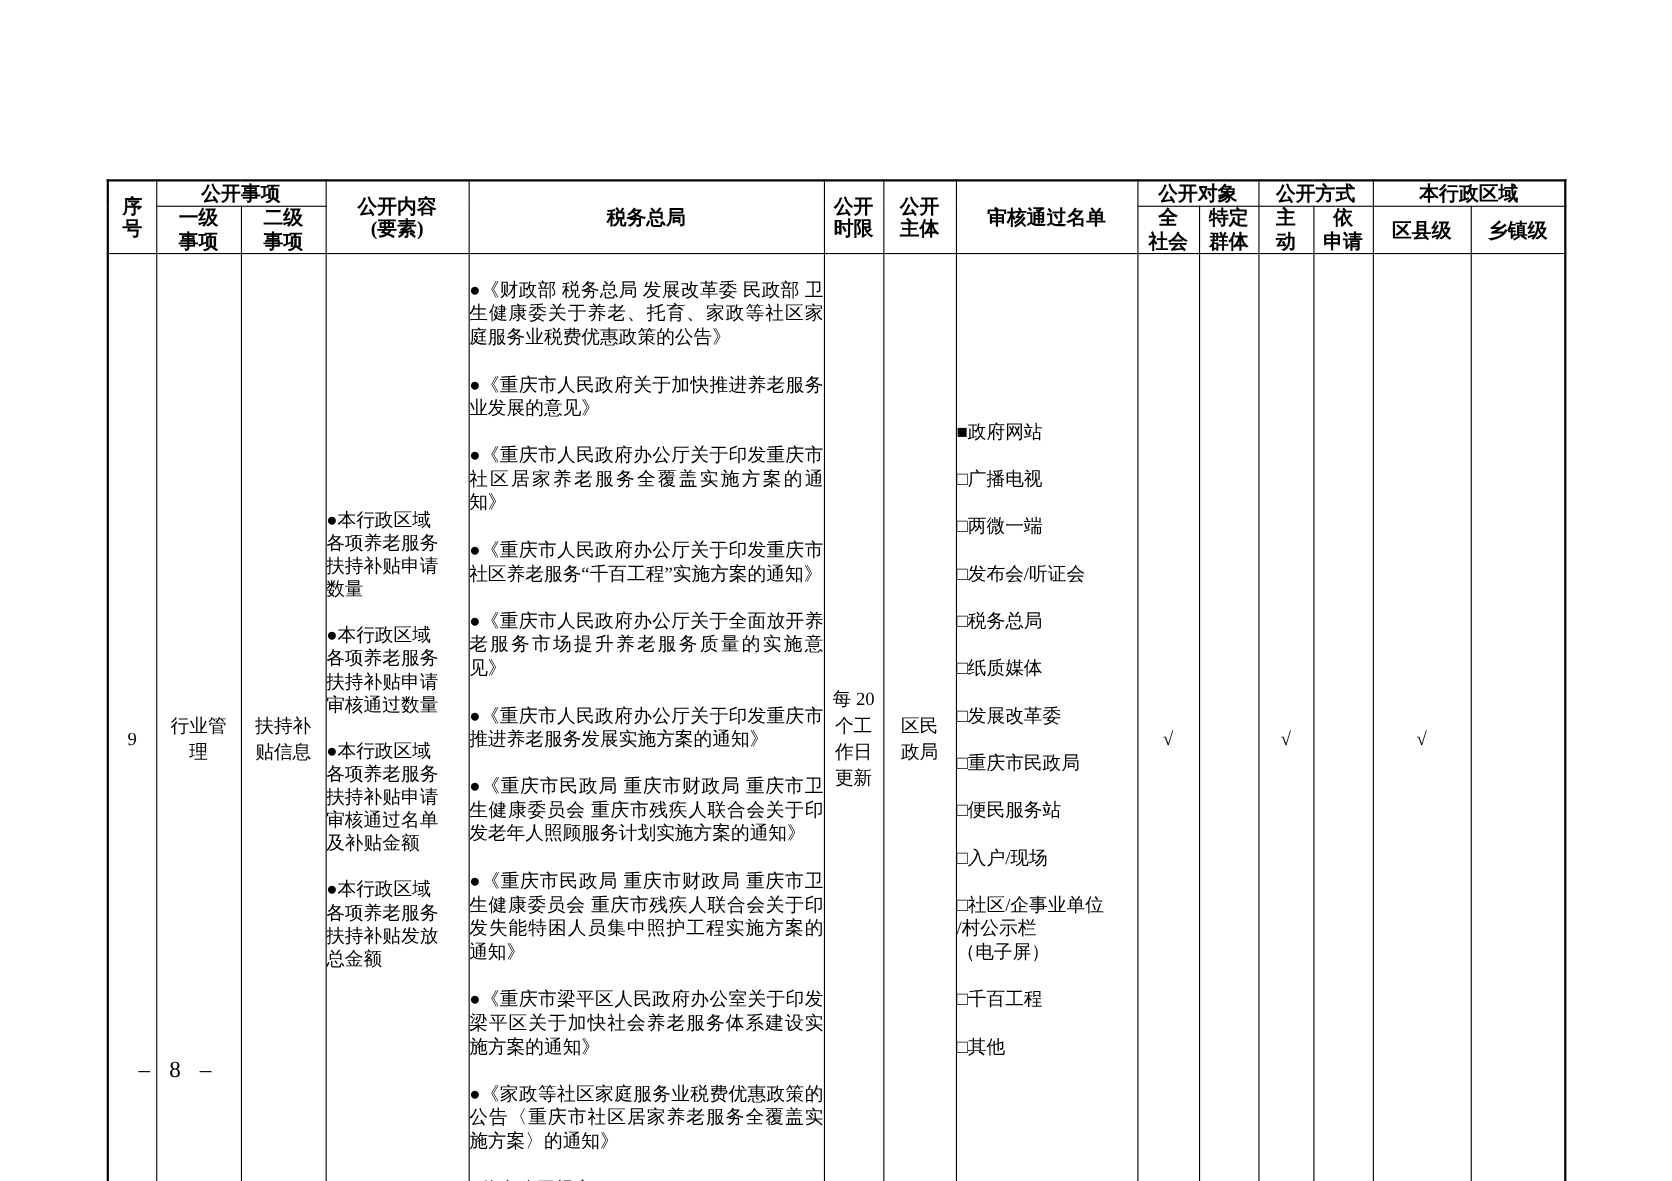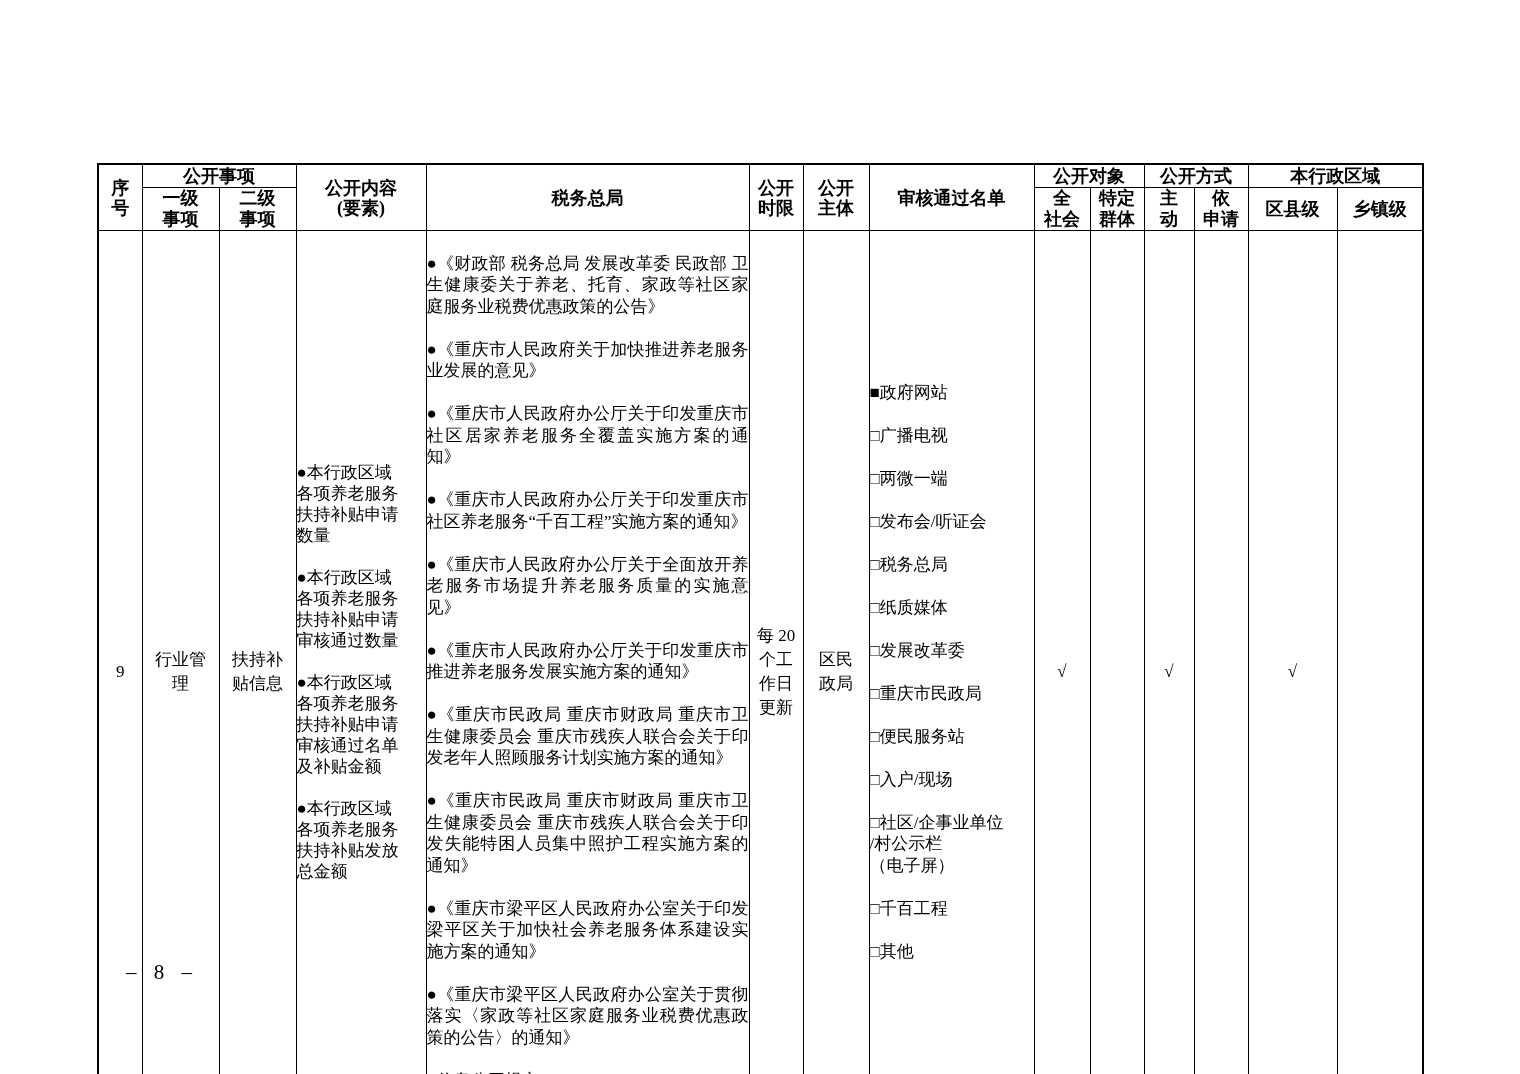--- a/index.html
+++ b/index.html
@@ -139,21 +139,21 @@
         <td class="c-basis">
           <div class="basis-item">●《财政部 税务总局 发展改革委 民政部 卫生健康委关于养老、托育、家政等社区家庭服务业税费优惠政策的公告》</div>
           <div class="basis-item">●《重庆市人民政府关于加快推进养老服务业发展的意见》</div>
           <div class="basis-item">●《重庆市人民政府办公厅关于印发重庆市社区居家养老服务全覆盖实施方案的通知》</div>
           <div class="basis-item">●《重庆市人民政府办公厅关于印发重庆市社区养老服务“千百工程”实施方案的通知》</div>
           <div class="basis-item">●《重庆市人民政府办公厅关于全面放开养老服务市场提升养老服务质量的实施意见》</div>
           <div class="basis-item">●《重庆市人民政府办公厅关于印发重庆市推进养老服务发展实施方案的通知》</div>
           <div class="basis-item">●《重庆市民政局 重庆市财政局 重庆市卫生健康委员会 重庆市残疾人联合会关于印发老年人照顾服务计划实施方案的通知》</div>
           <div class="basis-item">●《重庆市民政局 重庆市财政局 重庆市卫生健康委员会 重庆市残疾人联合会关于印发失能特困人员集中照护工程实施方案的通知》</div>
           <div class="basis-item">●《重庆市梁平区人民政府办公室关于印发梁平区关于加快社会养老服务体系建设实施方案的通知》</div>
-          <div class="basis-item">●《重庆市梁平区人民政府办公室关于贯彻落实〈家政等社区家庭服务业税费优惠政策的公告〉的通知》</div>
+          <div class="basis-item">●《家政等社区家庭服务业税费优惠政策的公告〈重庆市社区居家养老服务全覆盖实施方案〉的通知》</div>
           <div class="basis-item">●信息公开规定</div>
         </td>
 
         <td class="c-center">每 20
 个工
 作日
 更新</td>
         <td class="c-center">区民
 政局</td>
 

